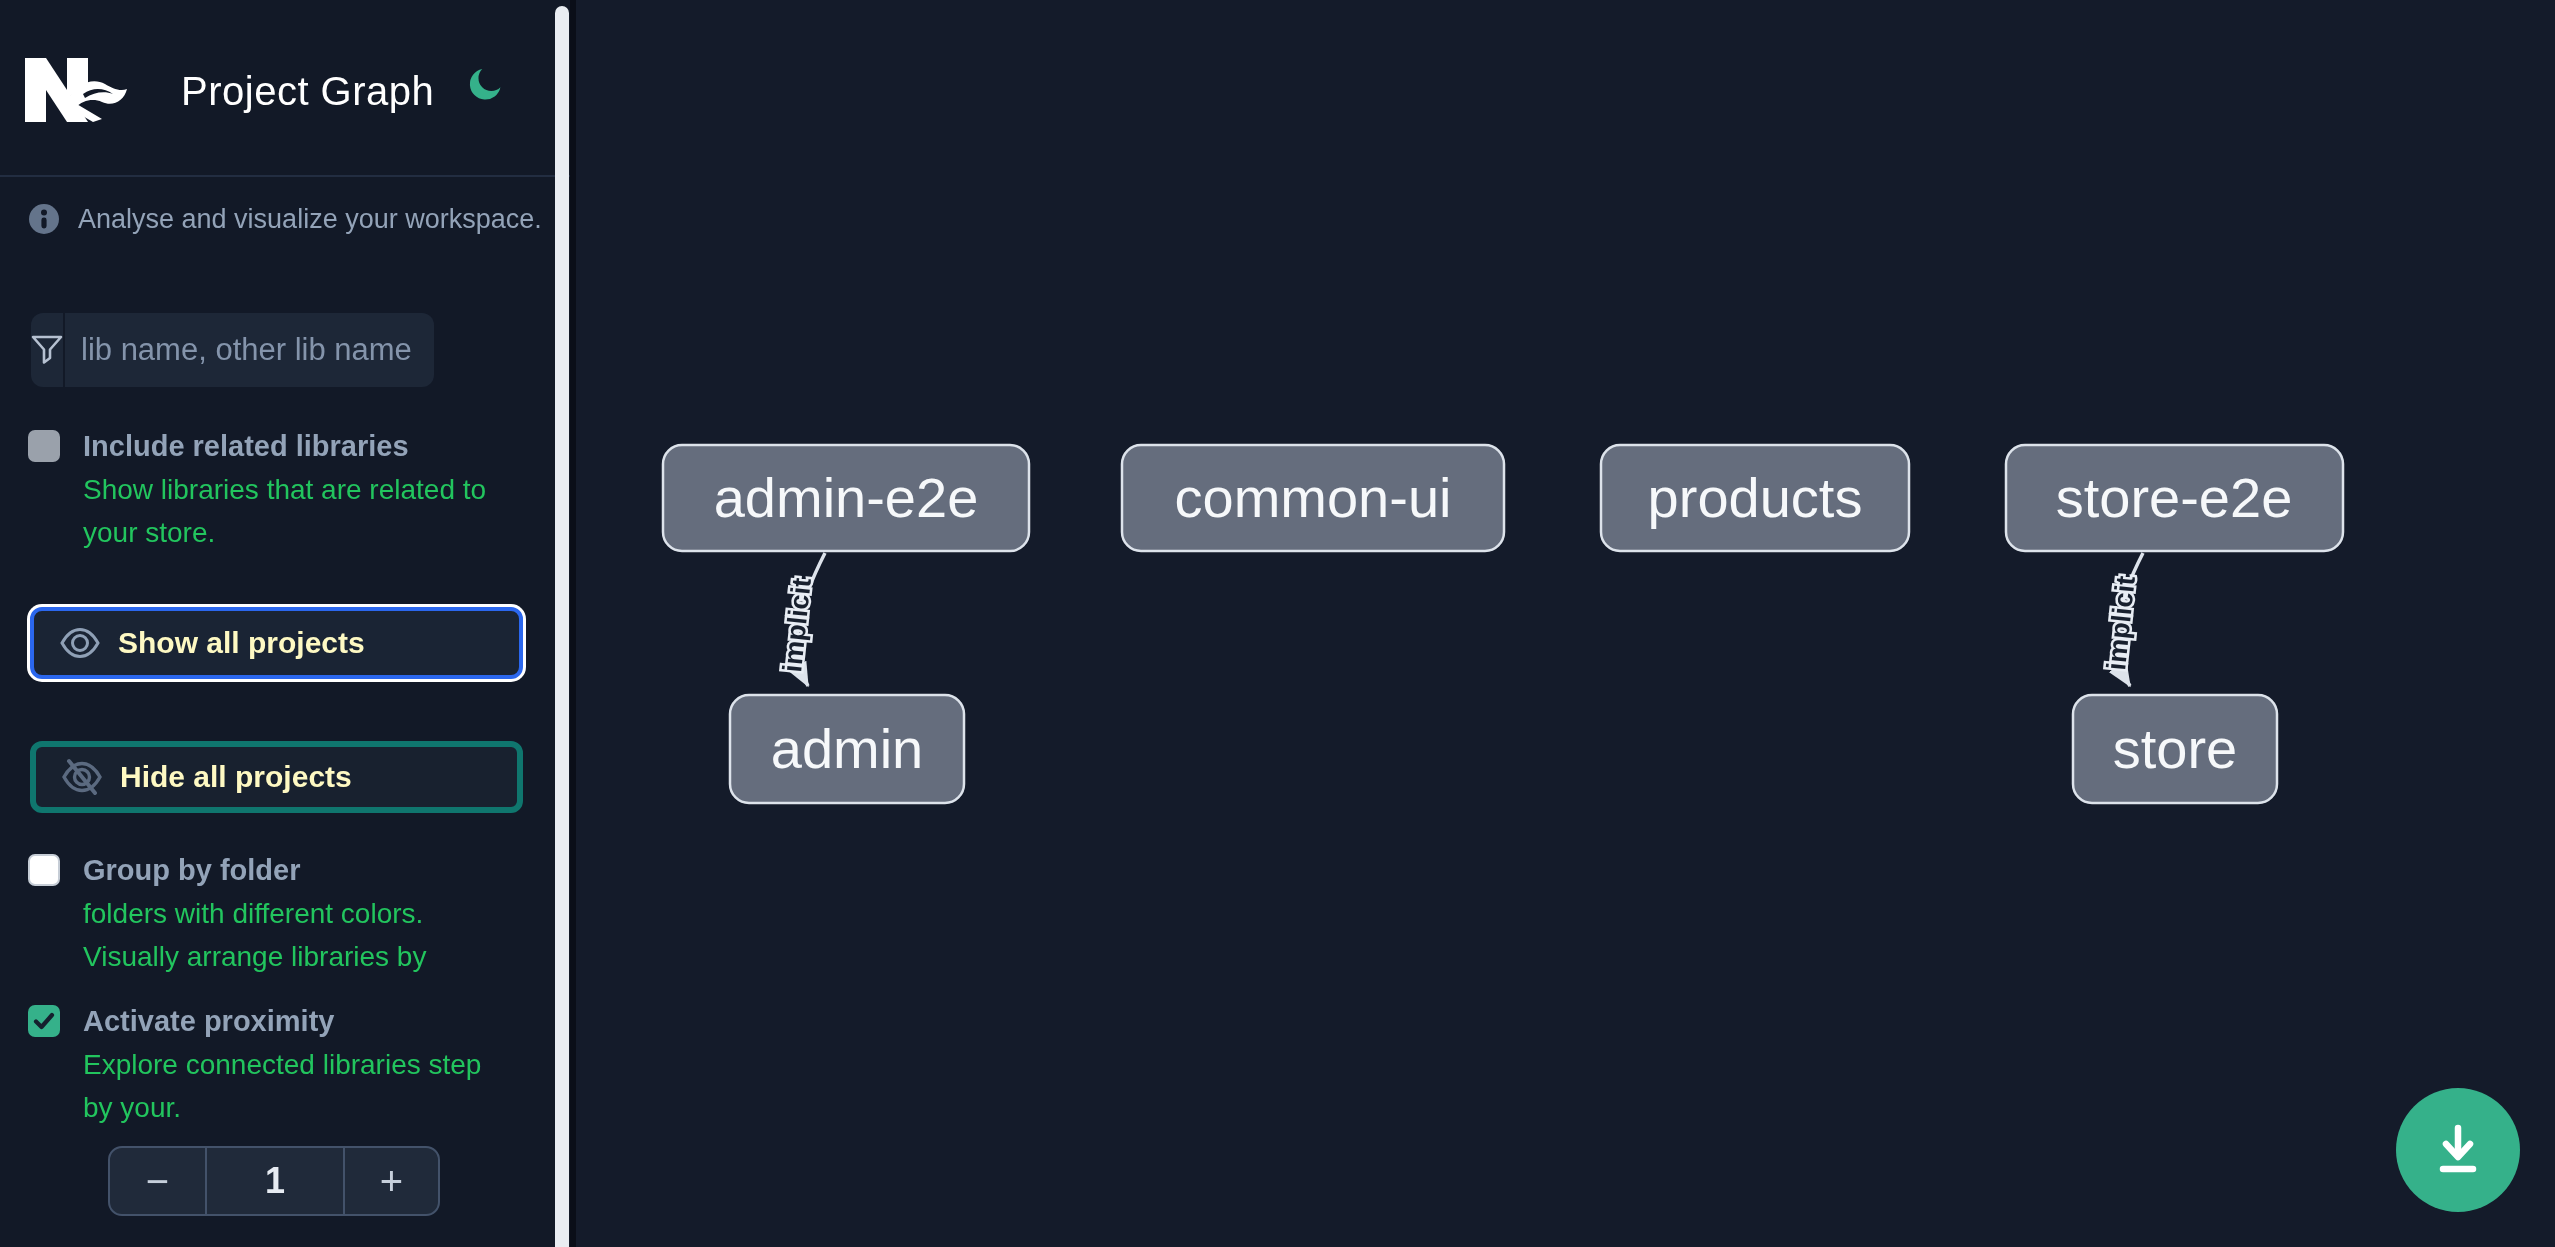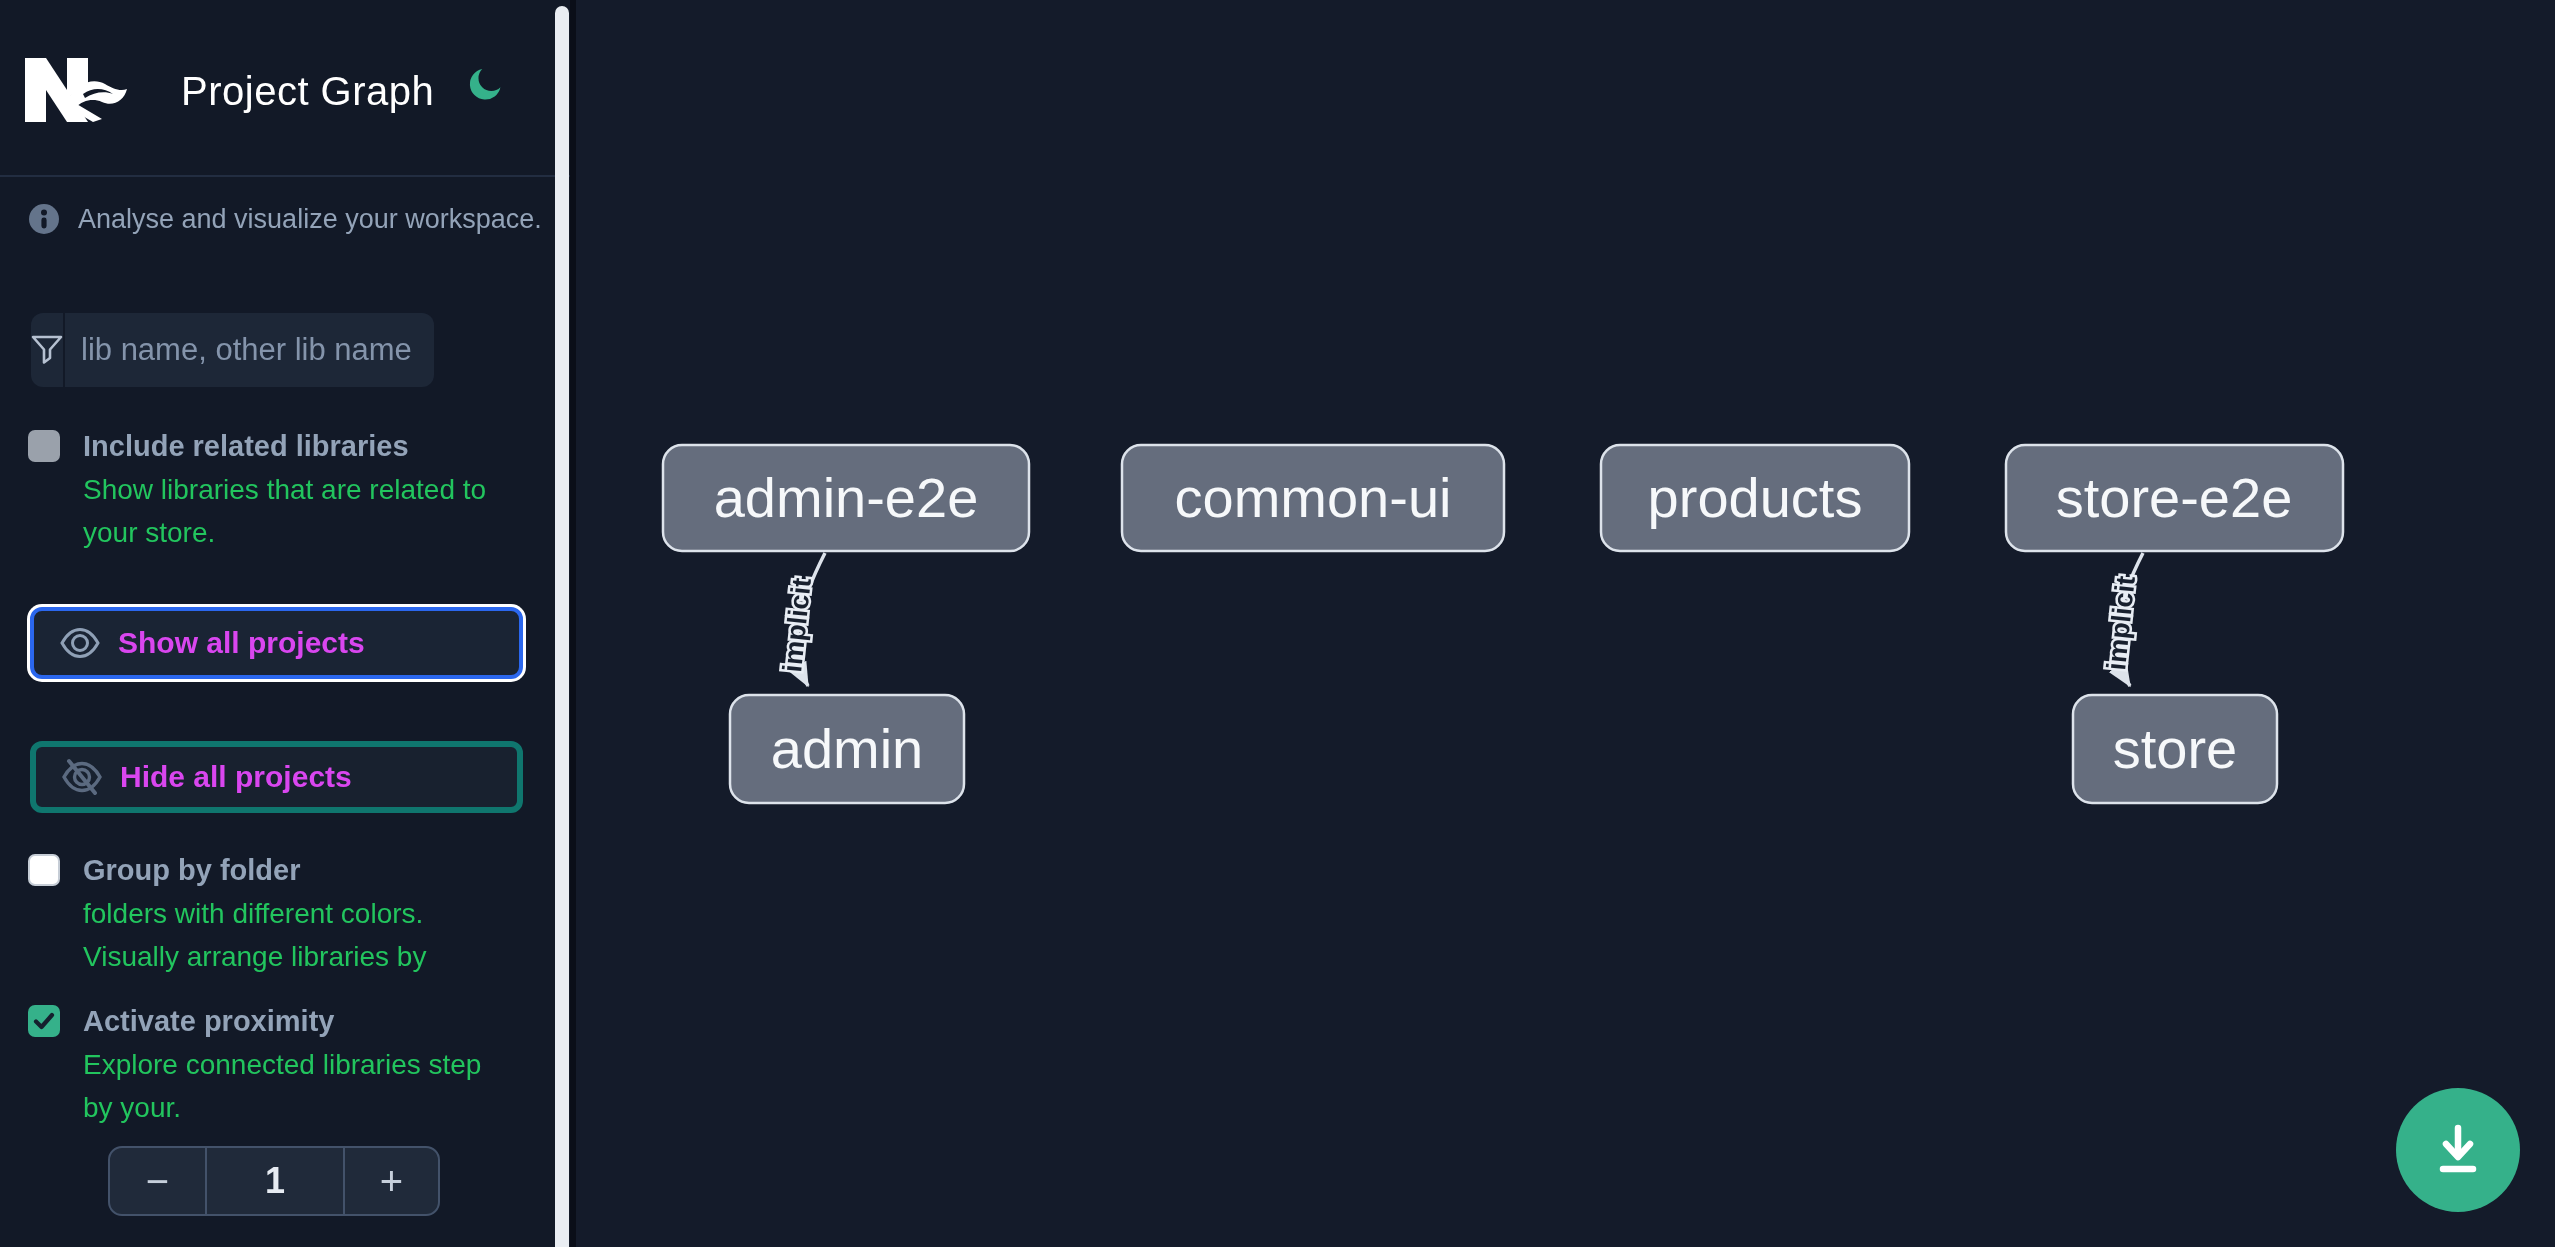--- a/index.html
+++ b/index.html
@@ -44,21 +44,21 @@
   .toggle-text { margin-left:23px; }
   .toggle-title { font-size:29px; font-weight:700; color:#93a3b8; line-height:44px; }
   .toggle-desc  { font-size:28px; font-weight:400; color:#22c55e; line-height:43px; }
 
   .side-btn { position:absolute; left:30px; width:493px; height:72px; border-radius:12px;
               display:flex; align-items:center; cursor:pointer; }
   .btn-show { top:607px; background:#1a2434; border:4px solid #2b67ee;
               box-shadow:0 0 0 3px #ffffff; }
   .btn-hide { top:741px; background:#18212f; border:6px solid #0f766e; }
   .side-btn .btn-icon { width:44px; height:44px; margin-left:24px; flex:0 0 44px; }
-  .side-btn .btn-label { margin-left:16px; font-size:30px; font-weight:600; color:#d946ef; }
+  .side-btn .btn-label { margin-left:16px; font-size:30px; font-weight:600; color:#fef9c3; }
 
   .stepper { position:absolute; left:108px; top:1146px; width:332px; height:70px;
              border:2px solid #43526a; border-radius:14px; display:flex;
              background:#202a3a; overflow:hidden; }
   .stepper .seg { display:flex; align-items:center; justify-content:center; }
   .seg-dec { width:97px; border-right:2px solid #43526a; font-size:40px; color:#c6cfdb; cursor:pointer; }
   .seg-val { flex:1; font-size:36px; font-weight:700; color:#e6ebf2; }
   .seg-inc { width:95px; border-left:2px solid #43526a; font-size:40px; color:#c6cfdb; cursor:pointer; }
 
   

